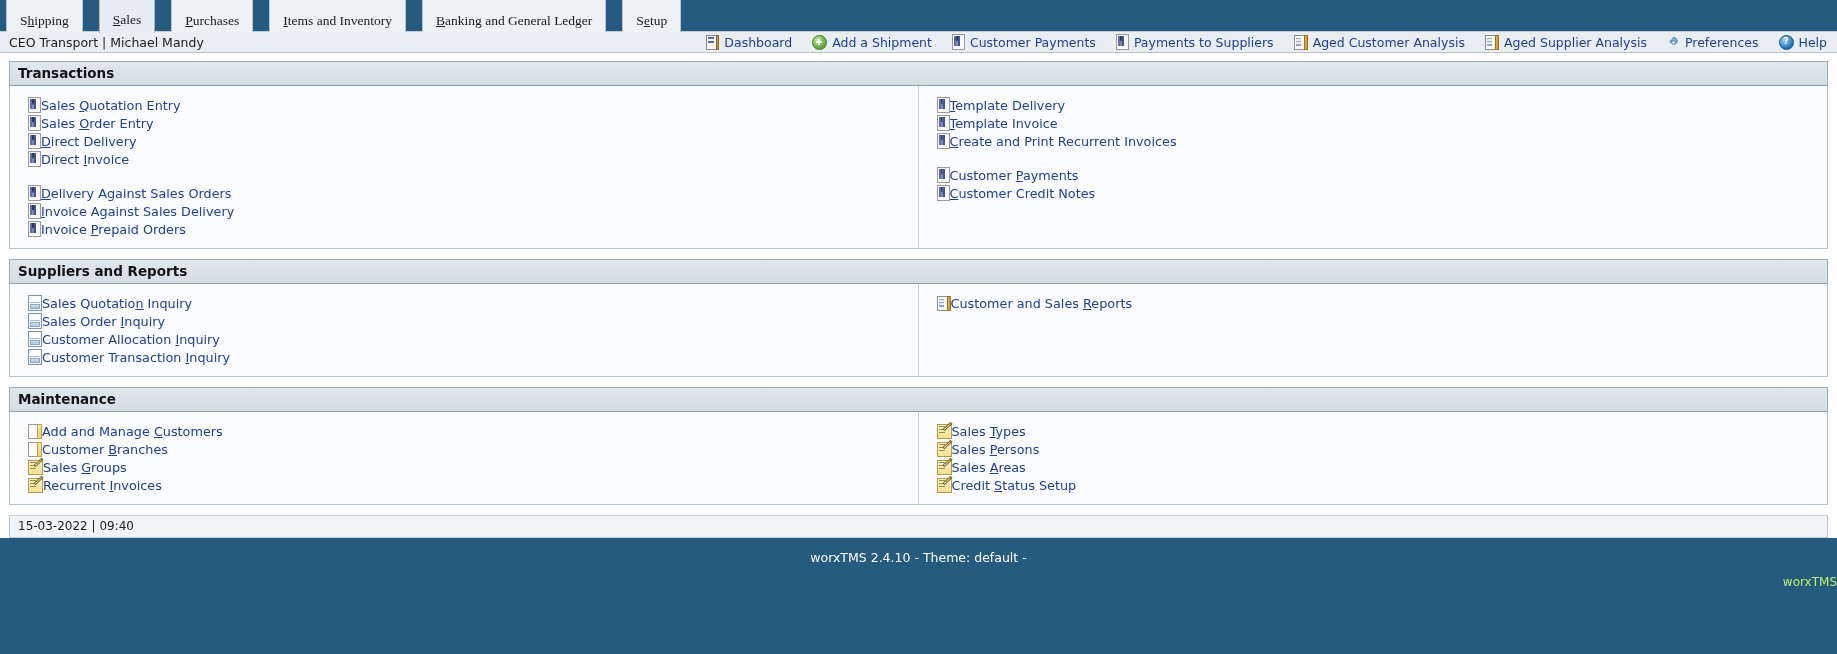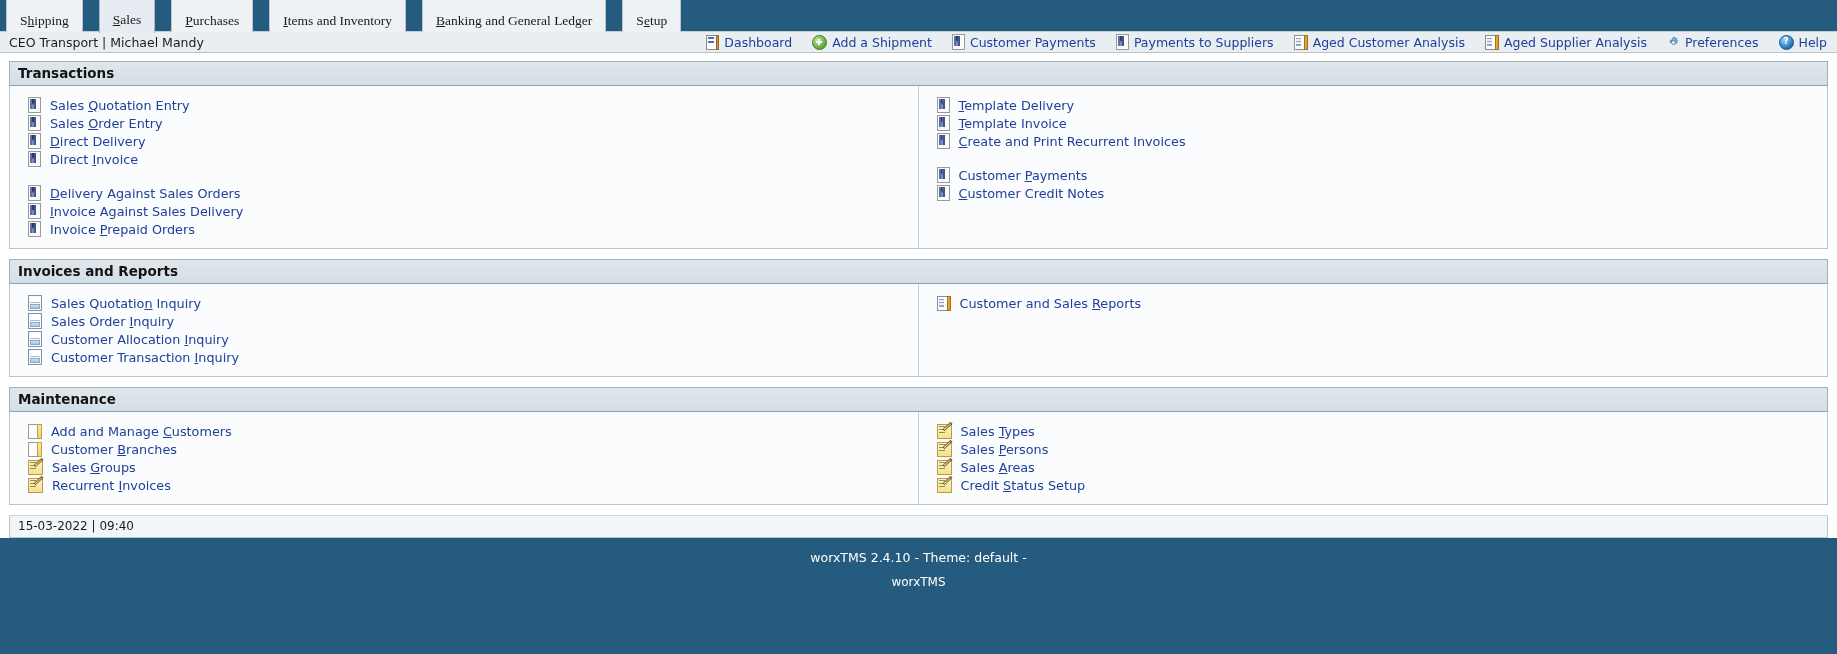--- a/index.html
+++ b/index.html
@@ -218,21 +218,20 @@
     flex: 1 1 50%;
     padding: 10px 0 10px 0;
     box-sizing: border-box;
     min-height: 40px;
   }
   .col.left { border-right: 1px solid #c4d0d8; }
 
   .menu-link {
     display: flex;
     align-items: center;
-    gap: 9px;
     padding: 1px 0 1px 18px;
     height: 16px;
     color: #1f3f8f;
     font-size: 12.8px;
     cursor: pointer;
     white-space: nowrap;
   }
   .menu-link .txt { color: #20409a; }
   .menu-link .txt u { text-decoration: underline; }
   .spacer { height: 16px; }
@@ -250,21 +249,21 @@
   }
 
   
   .footer {
     background: #255b7e;
     text-align: center;
     padding-top: 12px;
     font-size: 12.5px;
   }
   .footer .line1 { color: #ffffff; }
-  .footer .line2 { color: #ffffff; margin-top: 10px; font-size: 12px; }
+  .footer .line2 { color: #bef264; margin-top: 10px; font-size: 12px; text-align: right; }
 </style>
 </head>
 <body>
 
 <div class="tabbar" id="tabbar">
     <div class="tab">S<u>h</u>ipping</div>
     <div class="tab active"><u>S</u>ales</div>
     <div class="tab"><u>P</u>urchases</div>
     <div class="tab"><u>I</u>tems and Inventory</div>
     <div class="tab"><u>B</u>anking and General Ledger</div>
@@ -369,21 +368,21 @@
               <span class="txt">Customer <u>P</u>ayments</span>
             </div>
             <div class="menu-link">
               <span class="ic ic-book"></span>
               <span class="txt"><u>C</u>ustomer Credit Notes</span>
             </div>
           </div>
         </div>
       </div>
       <div class="section">
-        <div class="section-title">Invoices and Reports</div>
+        <div class="section-title">Suppliers and Reports</div>
         <div class="section-body">
           <div class="col left">
             <div class="menu-link">
               <span class="ic ic-doc"></span>
               <span class="txt">Sales Quotatio<u>n</u> Inquiry</span>
             </div>
             <div class="menu-link">
               <span class="ic ic-doc"></span>
               <span class="txt">Sales Order <u>I</u>nquiry</span>
             </div>

